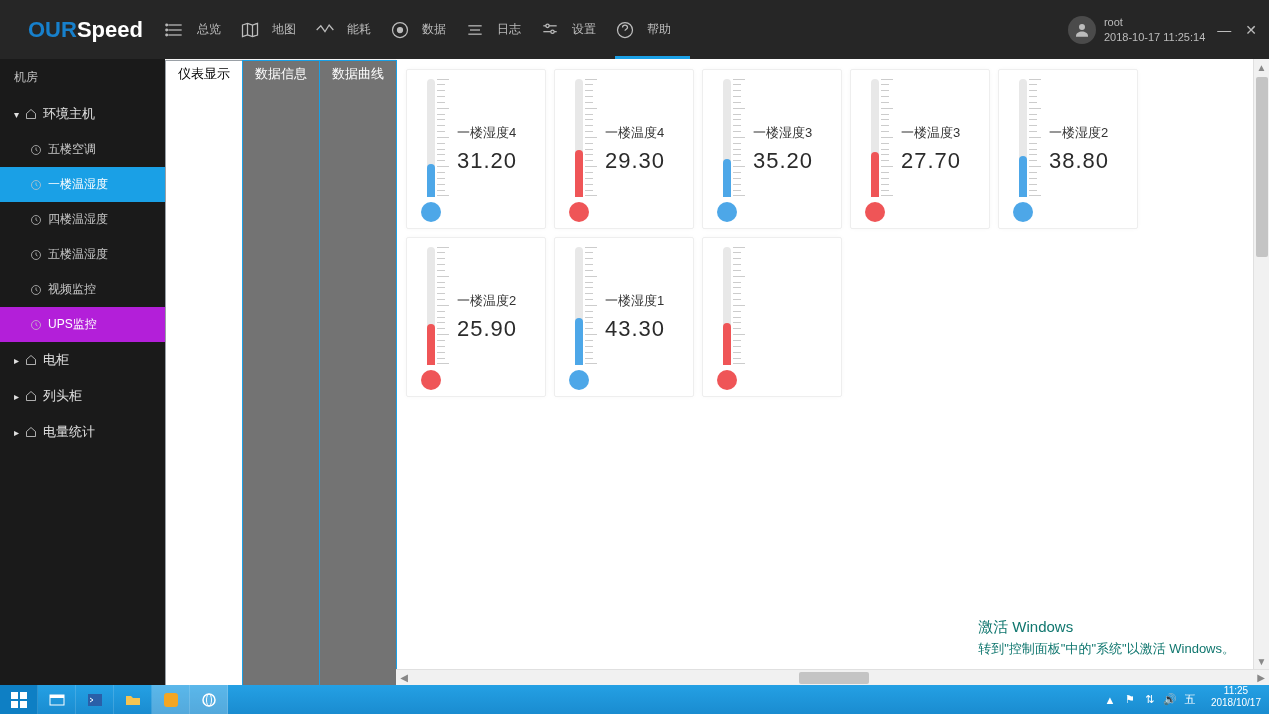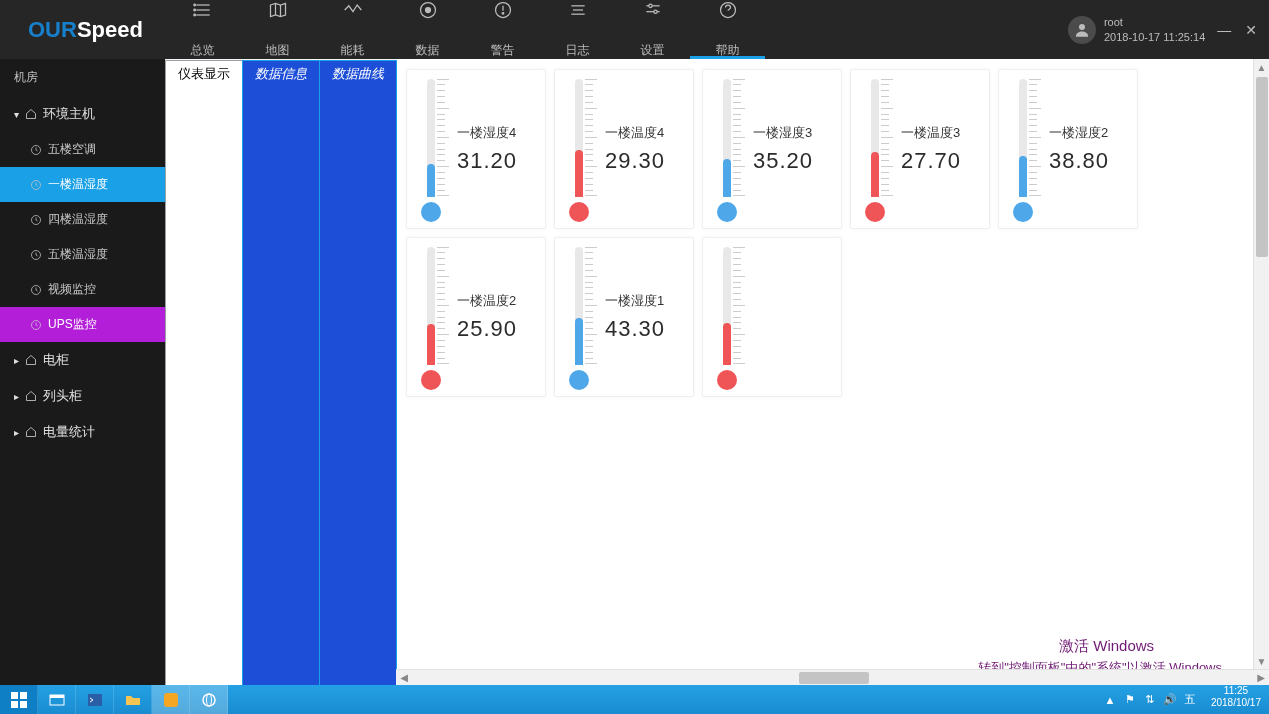--- a/index.html
+++ b/index.html
@@ -21,24 +21,24 @@
     padding-left: 28px;
     font-size: 22px;
     font-weight: bold;
     color: #fff;
   }
   .logo .our { color: #1780cc; }
   .nav { display: flex; }
   .nav-item {
     width: 75px;
     display: flex;
-    flex-direction: column;
+    flex-direction: row;
     align-items: center;
-    justify-content: space-between;
-    gap: 4px;
+    justify-content: flex-start;
+    gap: 12px;
     cursor: pointer;
     position: relative;
   }
   .nav-item.active::after {
     content: "";
     position: absolute;
     bottom: 0;
     left: 0; right: 0;
     height: 3px;
     background: #1aa0e6;
@@ -86,21 +86,21 @@
     padding: 4px 12px;
     font-size: 13px;
     border: 1px solid #9aa0a6;
     border-bottom: none;
     background:#fff;
     margin-right:-1px;
     cursor:pointer;
     position:relative;
     top:1px;
   }
-  .tab.inactive { background:#1d4ed8; color:#fff; border-color:#1aa0e6;font-style:italic; }
+  .tab.inactive { background:#737373; color:#fff; border-color:#1aa0e6; }
   .content { flex:1; overflow:auto; padding: 10px 6px 20px 10px; position:relative; }
   .grid { display:flex; flex-wrap:wrap; gap: 8px; }
   .card {
     width: 140px;
     height: 160px;
     border: 1px solid #eee;
     border-radius: 2px;
     box-shadow: 0 0 4px rgba(0,0,0,0.03);
     display:flex;
     align-items:center;
@@ -148,22 +148,22 @@
   }
   .ticks span { display:block; height:1px; background:#ccc; width:8px; }
   .ticks span.long { width:12px; }
   .card-text { flex:1; padding-left:4px; }
   .card-label { font-size:13px; color:#333; margin-bottom:6px; white-space:nowrap; }
   .card-value { font-size:22px; color:#2b2b2b; font-weight:400; letter-spacing:1px; white-space:nowrap; }
   .blue .bulb, .blue .mercury { background:#4da7e8; }
   .red .bulb, .red .mercury { background:#ef5557; }
 
   .watermark {
-    position:absolute; right: 34px; bottom: 8px;
-    color:#701a75; font-size:13px; text-align:center; line-height:1.5;
+    position:absolute; right: 34px; bottom: 27px;
+    color:#0f766e; font-size:13px; text-align:left; line-height:1.5;
   }
   .watermark .wm1 { font-size:15px; }
 
   .hscroll {
     position:absolute; left:0; right:0; bottom:0; height:16px;
     background:#f1f1f1; border-top:1px solid #e0e0e0;
     display:flex; align-items:center;
   }
   .hscroll-arrow { width:16px; text-align:center; color:#888; font-size:10px; cursor:pointer; }
   .hscroll-track { flex:1; position:relative; height:100%; }
@@ -246,30 +246,20 @@
           <svg width="20" height="20" viewBox="0 0 24 24">
             <circle cx="12" cy="12" r="9"></circle>
             <circle cx="12" cy="12" r="3" fill="#bcbcbc"></circle>
           </svg>
         </span>
         <span class="nav-label">数据</span>
       </div>
       <div class="nav-item">
         <span class="nav-icon">
           <svg width="20" height="20" viewBox="0 0 24 24">
-            <circle cx="12" cy="12" r="9"></circle>
-            <line x1="12" y1="7" x2="12" y2="13"></line>
-            <circle cx="12" cy="16" r="1" fill="#bcbcbc"></circle>
-          </svg>
-        </span>
-        <span class="nav-label">警告</span>
-      </div>
-      <div class="nav-item">
-        <span class="nav-icon">
-          <svg width="20" height="20" viewBox="0 0 24 24">
             <line x1="4" y1="7" x2="20" y2="7"></line>
             <line x1="6" y1="12" x2="18" y2="12"></line>
             <line x1="4" y1="17" x2="20" y2="17"></line>
           </svg>
         </span>
         <span class="nav-label">日志</span>
       </div>
       <div class="nav-item">
         <span class="nav-icon">
           <svg width="20" height="20" viewBox="0 0 24 24">

